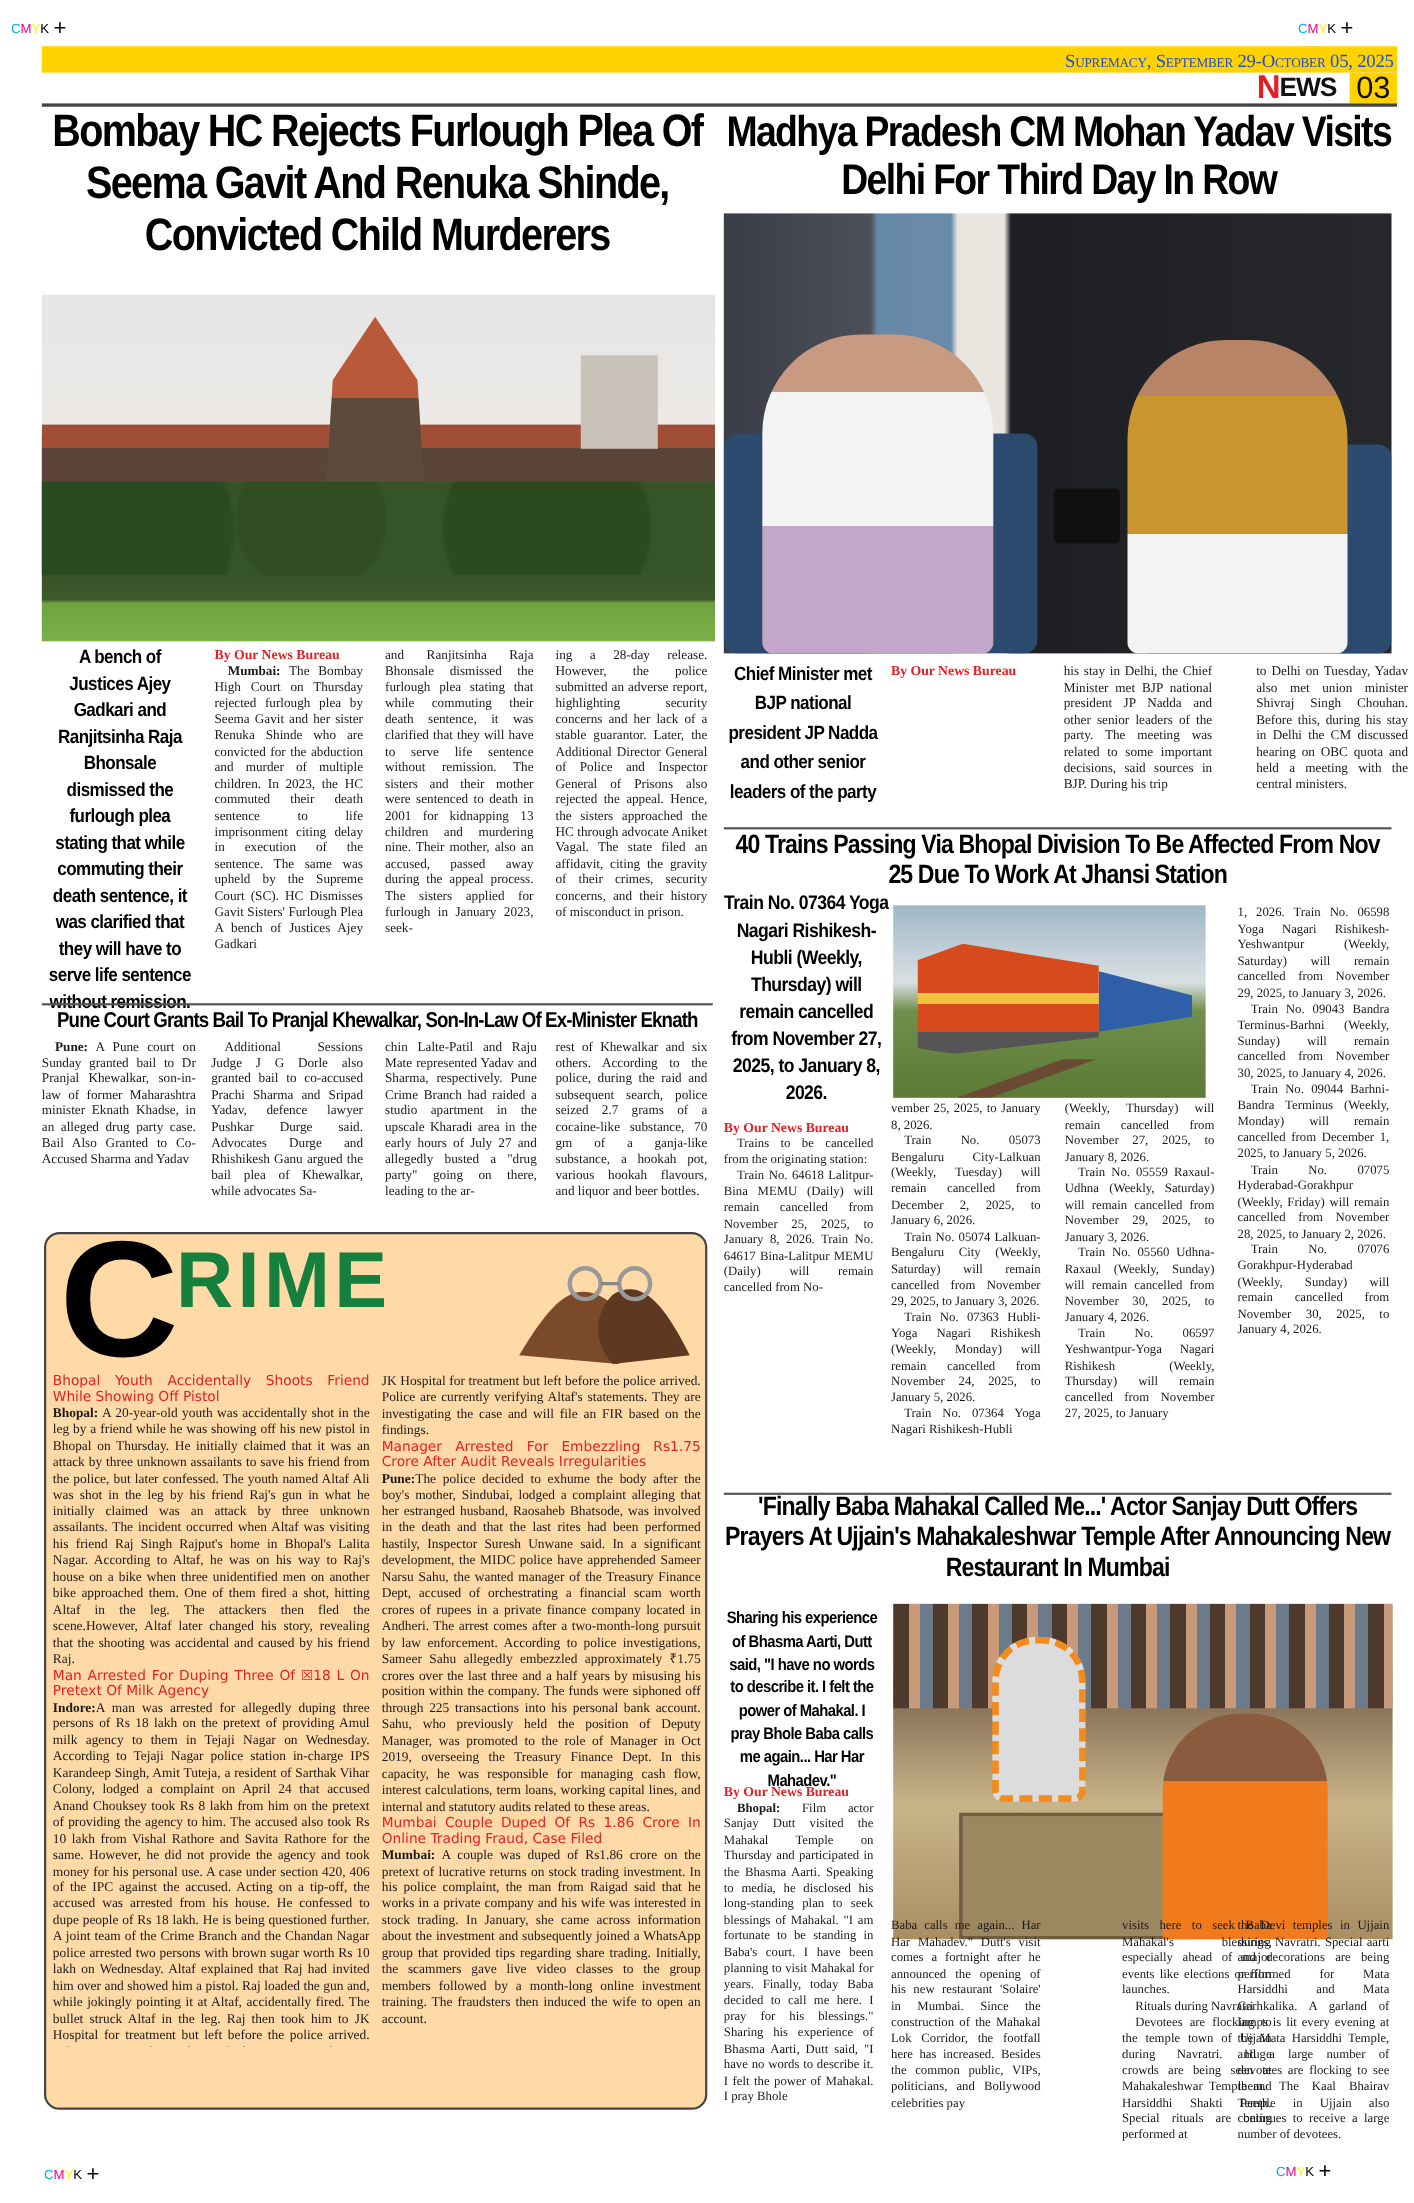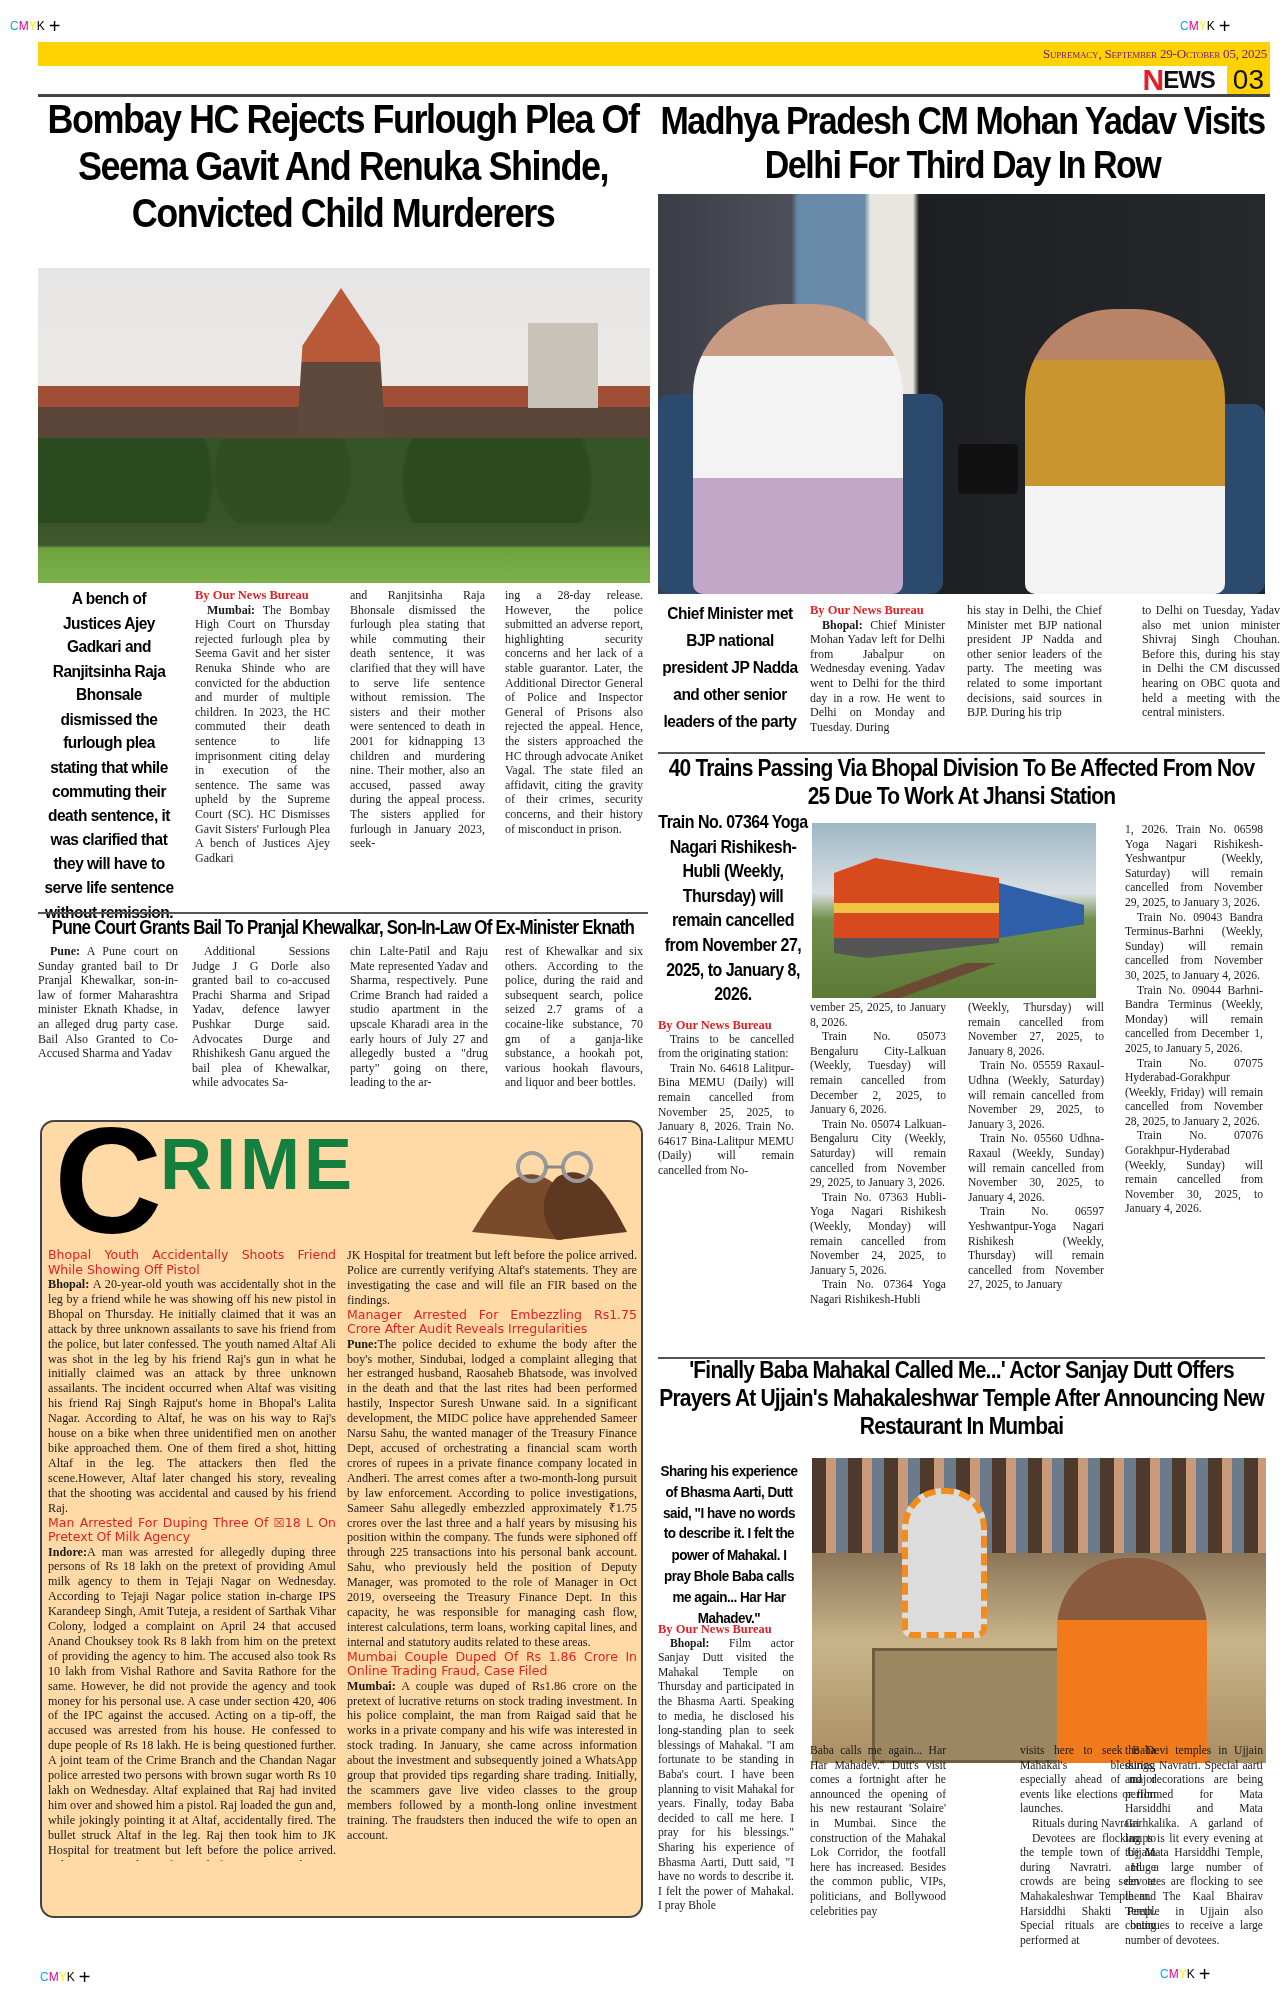--- a/index.html
+++ b/index.html
@@ -1,21 +1,21 @@
 <!DOCTYPE html>
 <html><head>
 <meta charset="utf-8">
 <style>
 *{box-sizing:border-box;margin:0;padding:0}
 body{width:1285px;height:2003px;background:#fff;position:relative;font-family:"DejaVu Serif",serif;color:#111;overflow:hidden}
 .cmyk{position:absolute;font-family:"Liberation Sans",sans-serif;font-size:12px;display:flex;align-items:center;gap:4px}
 .cmyk .c{color:#00aeef}.cmyk .m{color:#ec008c}.cmyk .y{color:#fff200}.cmyk .k{color:#000}
 .cmyk .plus{font-size:20px;font-weight:300;color:#000;line-height:1}
 .band{position:absolute;left:38px;top:42px;width:1232px;height:24px;background:#ffd200}
-.dateline{position:absolute;right:18px;top:46px;font-family:"Liberation Serif",serif;font-size:13px;letter-spacing:-0.2px;color:#701a75;font-variant:small-caps}
+.dateline{position:absolute;right:18px;top:46px;font-family:"Liberation Serif",serif;font-size:17px;letter-spacing:-0.2px;color:#1d4ed8;font-variant:small-caps}
 .newsbadge{position:absolute;right:15px;top:66px;height:28px;display:flex;align-items:stretch}
 .newsbadge .lbl{font-family:"Liberation Sans",sans-serif;font-weight:bold;font-size:24px;display:flex;align-items:center;padding-right:12px;letter-spacing:-1px}
 .newsbadge .lbl .n{color:#e31e24;font-size:30px}
 .newsbadge .num{background:#ffd200;font-family:"Liberation Sans",sans-serif;font-size:28px;padding:0 6px;display:flex;align-items:center}
 .rule-top{position:absolute;left:38px;top:94px;width:1232px;height:3px;background:#444}
 .headline{font-family:"Liberation Sans",sans-serif;font-weight:bold;text-align:center;letter-spacing:-1.5px;transform:scaleY(1.15);color:#000}
 .h1{position:absolute;left:38px;top:104px;width:610px;font-size:36px;line-height:41px}
 .h2{position:absolute;left:660px;top:104px;width:605px;font-size:34px;line-height:38px}
 .photo{position:absolute;overflow:hidden}
 .p-court{left:38px;top:268px;width:612px;height:315px;background:linear-gradient(#e6e6e6 0%,#ece9e5 40%,#7a4535 41%,#5a3b2f 60%,#2f4a24 70%,#3e5a2c 88%,#6ea340 89%,#7cb04a 100%)}
@@ -140,21 +140,20 @@
 <div class="photo p-meet">
   <div class="chairL"></div>
     <div class="chairR"></div>
     <div class="manL"></div>
     <div class="manR"></div>
     <div class="phone"></div>
 </div>
 <div class="caption-big cap2">Chief Minister met BJP national president JP Nadda and other senior leaders of the party</div>
 <div class="col" style="left:810px;top:603px;width:135px">
   <div class="byline">By Our News Bureau</div>
-  <span class="ind"><b>Bhopal:</b> <span>Chief Minister Mohan Yadav left for Delhi from Jabalpur on Wednesday evening. Yadav went to Delhi for the third day in a row. He went to Delhi on Monday and Tuesday. During</span></span>
 </div>
 <div class="col" style="left:967px;top:603px;width:135px">his stay in Delhi, the Chief Minister met BJP national president JP Nadda and other senior leaders of the party. The meeting was related to some important decisions, said sources in BJP. During his trip</div>
 <div class="col" style="left:1142px;top:603px;width:138px">to Delhi on Tuesday, Yadav also met union minister Shivraj Singh Chouhan. Before this, during his stay in Delhi the CM discussed hearing on OBC quota and held a meeting with the central ministers.</div>
 <div class="rule" style="left:658px;top:752px;width:607px"></div>
 
 <div class="sub-h" style="left:658px;top:758px;width:607px;font-size:21px;line-height:24px">40 Trains Passing Via Bhopal Division To Be Affected From Nov 25 Due To Work At Jhansi Station</div>
 <div class="caption-big cap3">Train No. 07364 Yoga Nagari Rishikesh-Hubli (Weekly, Thursday) will remain cancelled from November 27, 2025, to January 8, 2026.</div>
 <div class="photo p-train">
   <div class="engine"></div>
     <div class="coach"></div>

